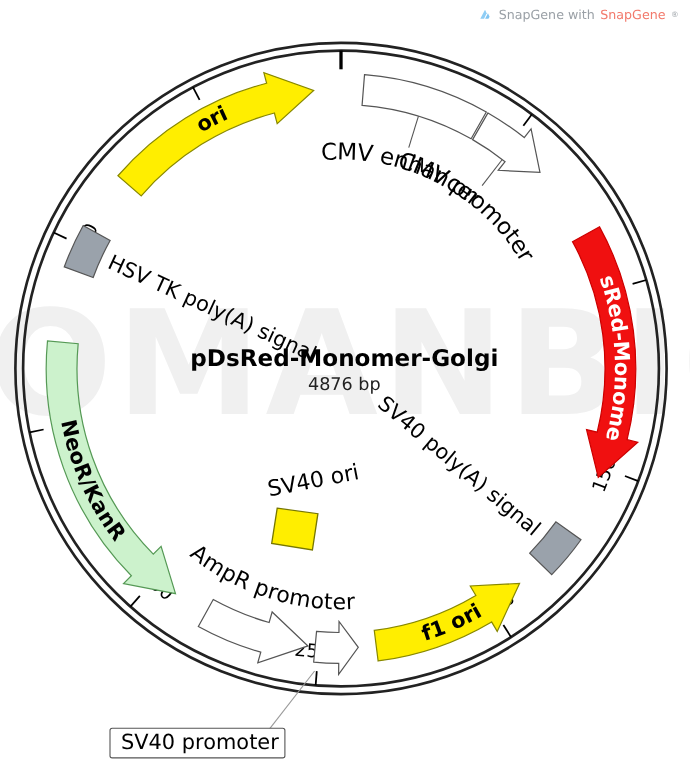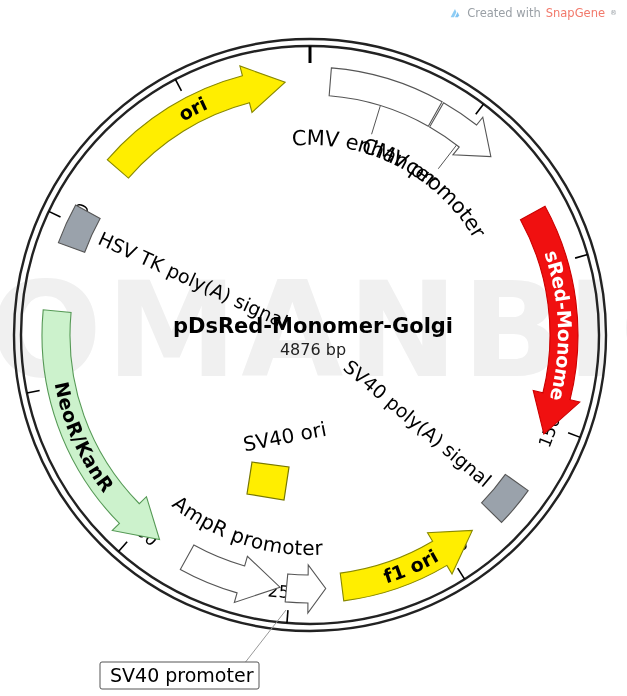--- a/index.html
+++ b/index.html
@@ -143,18 +143,18 @@
     </g>
   </svg>
 
   <div class="credit">
     <span class="sg-mark">
       <svg viewBox="0 0 16 16" width="13" height="13">
         <path d="M2 12.5 L7.3 2.4 L9.1 6.2 L6.2 12.5 Z" fill="#8ecdf5"></path>
         <path d="M7.4 12.5 L10.6 6.3 L12.4 10.1 L11.1 12.5 Z" fill="#7fc4f2"></path>
       </svg>
     </span>
-    <span class="sg-name">Created with </span>
+    <span class="sg-name">SnapGene with </span>
     <span class="sg-snap">SnapGene</span>
     <span class="sg-reg">®</span>
   </div>
 
 </div>
 
 </body></html>

